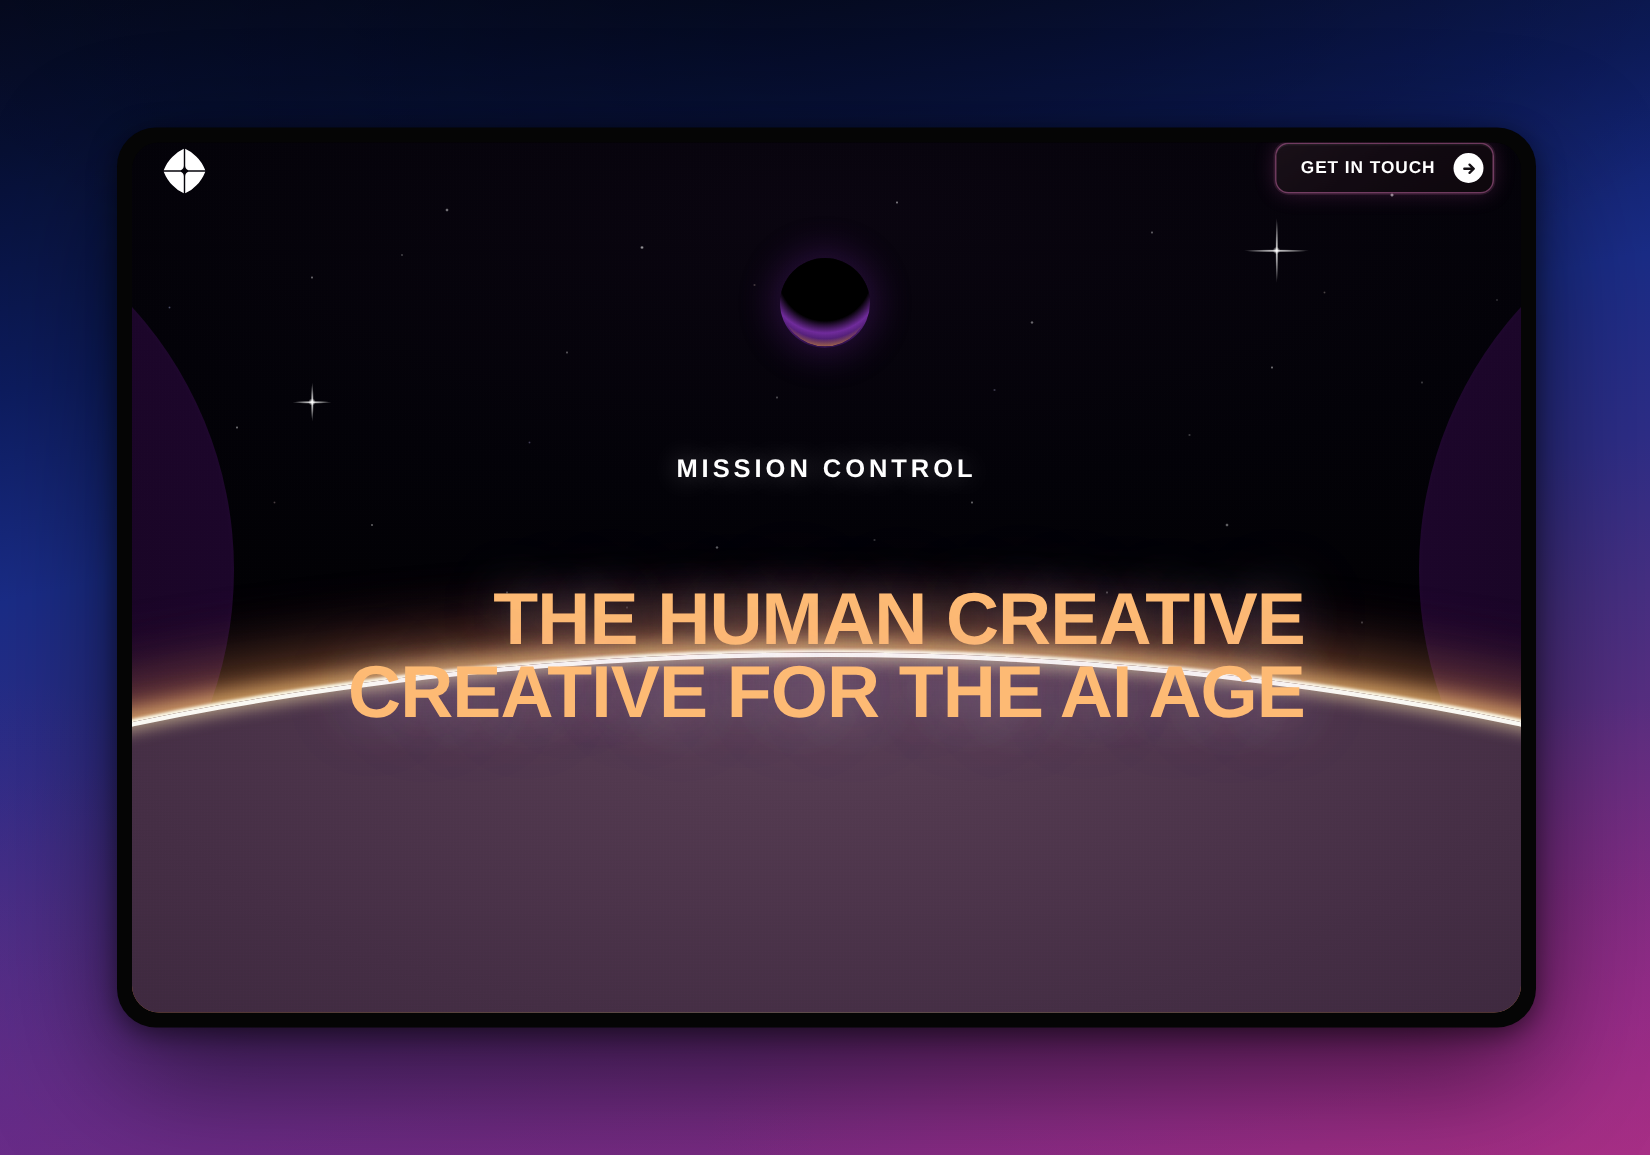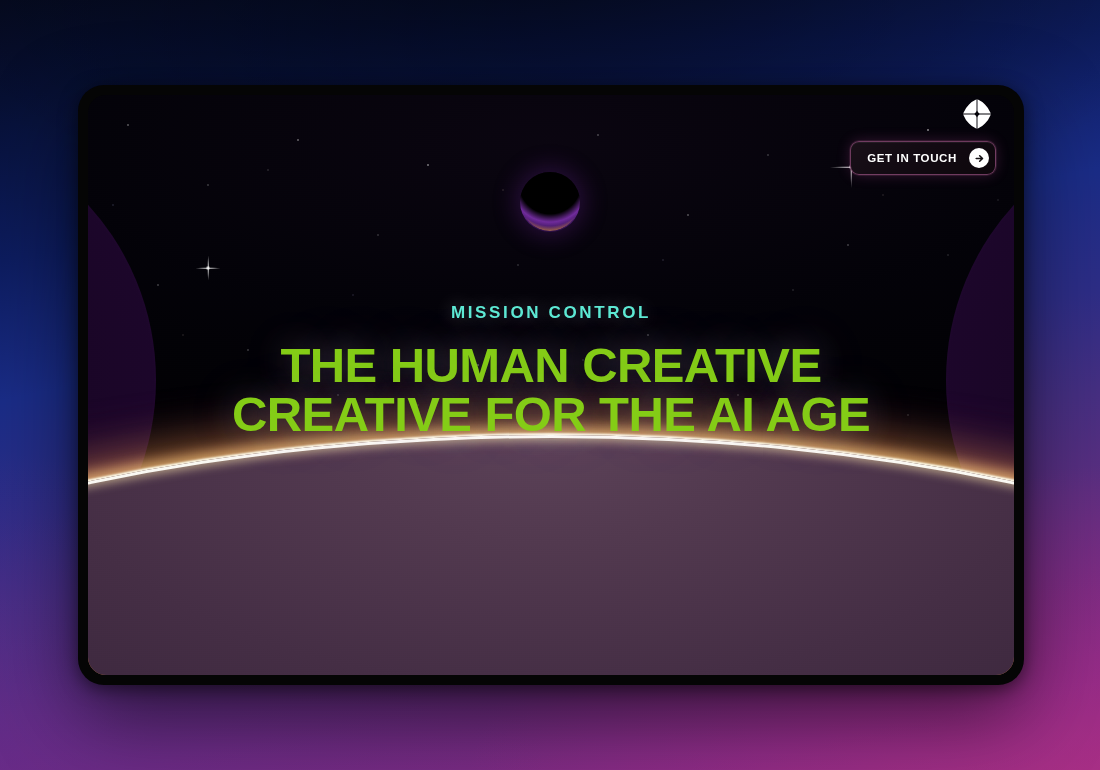--- a/index.html
+++ b/index.html
@@ -257,24 +257,23 @@
     background-image:
       repeating-linear-gradient(0deg, rgba(255,255,255,.018) 0 1px, rgba(0,0,0,.018) 1px 2px),
       repeating-linear-gradient(90deg, rgba(255,255,255,.014) 0 1px, rgba(0,0,0,.014) 1px 2px);
     mix-blend-mode:overlay;
   }
 
   
   #header{
     position:absolute; left:0; right:0; top:0;
     height:80px;
-    display:flex; align-items:flex-end; justify-content:space-between;
+    display:flex; align-items:flex-start; justify-content:space-between;
     padding:0 18px 0 16px;
     z-index:8;
-    flex-direction:column;
   }
   #logo{ width:38px; height:38px; display:block; }
 
   #cta{
     display:flex; align-items:center; gap:12px;
     height:34px; padding:0 6px 0 16px;
     border-radius:9px;
     background: linear-gradient(145deg, #191018 0%, #120a12 45%, #0d070c 100%);
     border:1px solid rgba(226,120,190,.45);
     box-shadow:
@@ -301,36 +300,37 @@
   
   #hero{
     position:absolute; left:0; right:0; top:0; bottom:0;
     display:flex; flex-direction:column; align-items:center;
     justify-content:flex-start;
     padding-top:208px;
     z-index:7;
     pointer-events:none;
   }
   #eyebrow{
-    color:#5eead4;
+    color:#ffffff;
     font-size:17px;
     font-weight:bold;
     letter-spacing:.155em;
     text-shadow:0 0 18px rgba(255,255,255,.35);
     margin-bottom:18px;
   }
   #headline{
-    color:#84cc16;
+    color:#fdba74;
     font-size:49px;
     line-height:1.0;
     font-weight:bold;
     letter-spacing:-.012em;
-    text-align:center;
+    text-align:right;
     text-shadow:0 0 34px rgba(255,235,255,.30), 0 0 70px rgba(200,140,255,.18);
     max-width:760px;
+    margin-top:48px;
   }
   #headline .l2{ display:block; }
 </style>
 </head>
 <body>
 
 <div id="backdrop"></div>
 
 <div id="device">
   <div id="screen">

